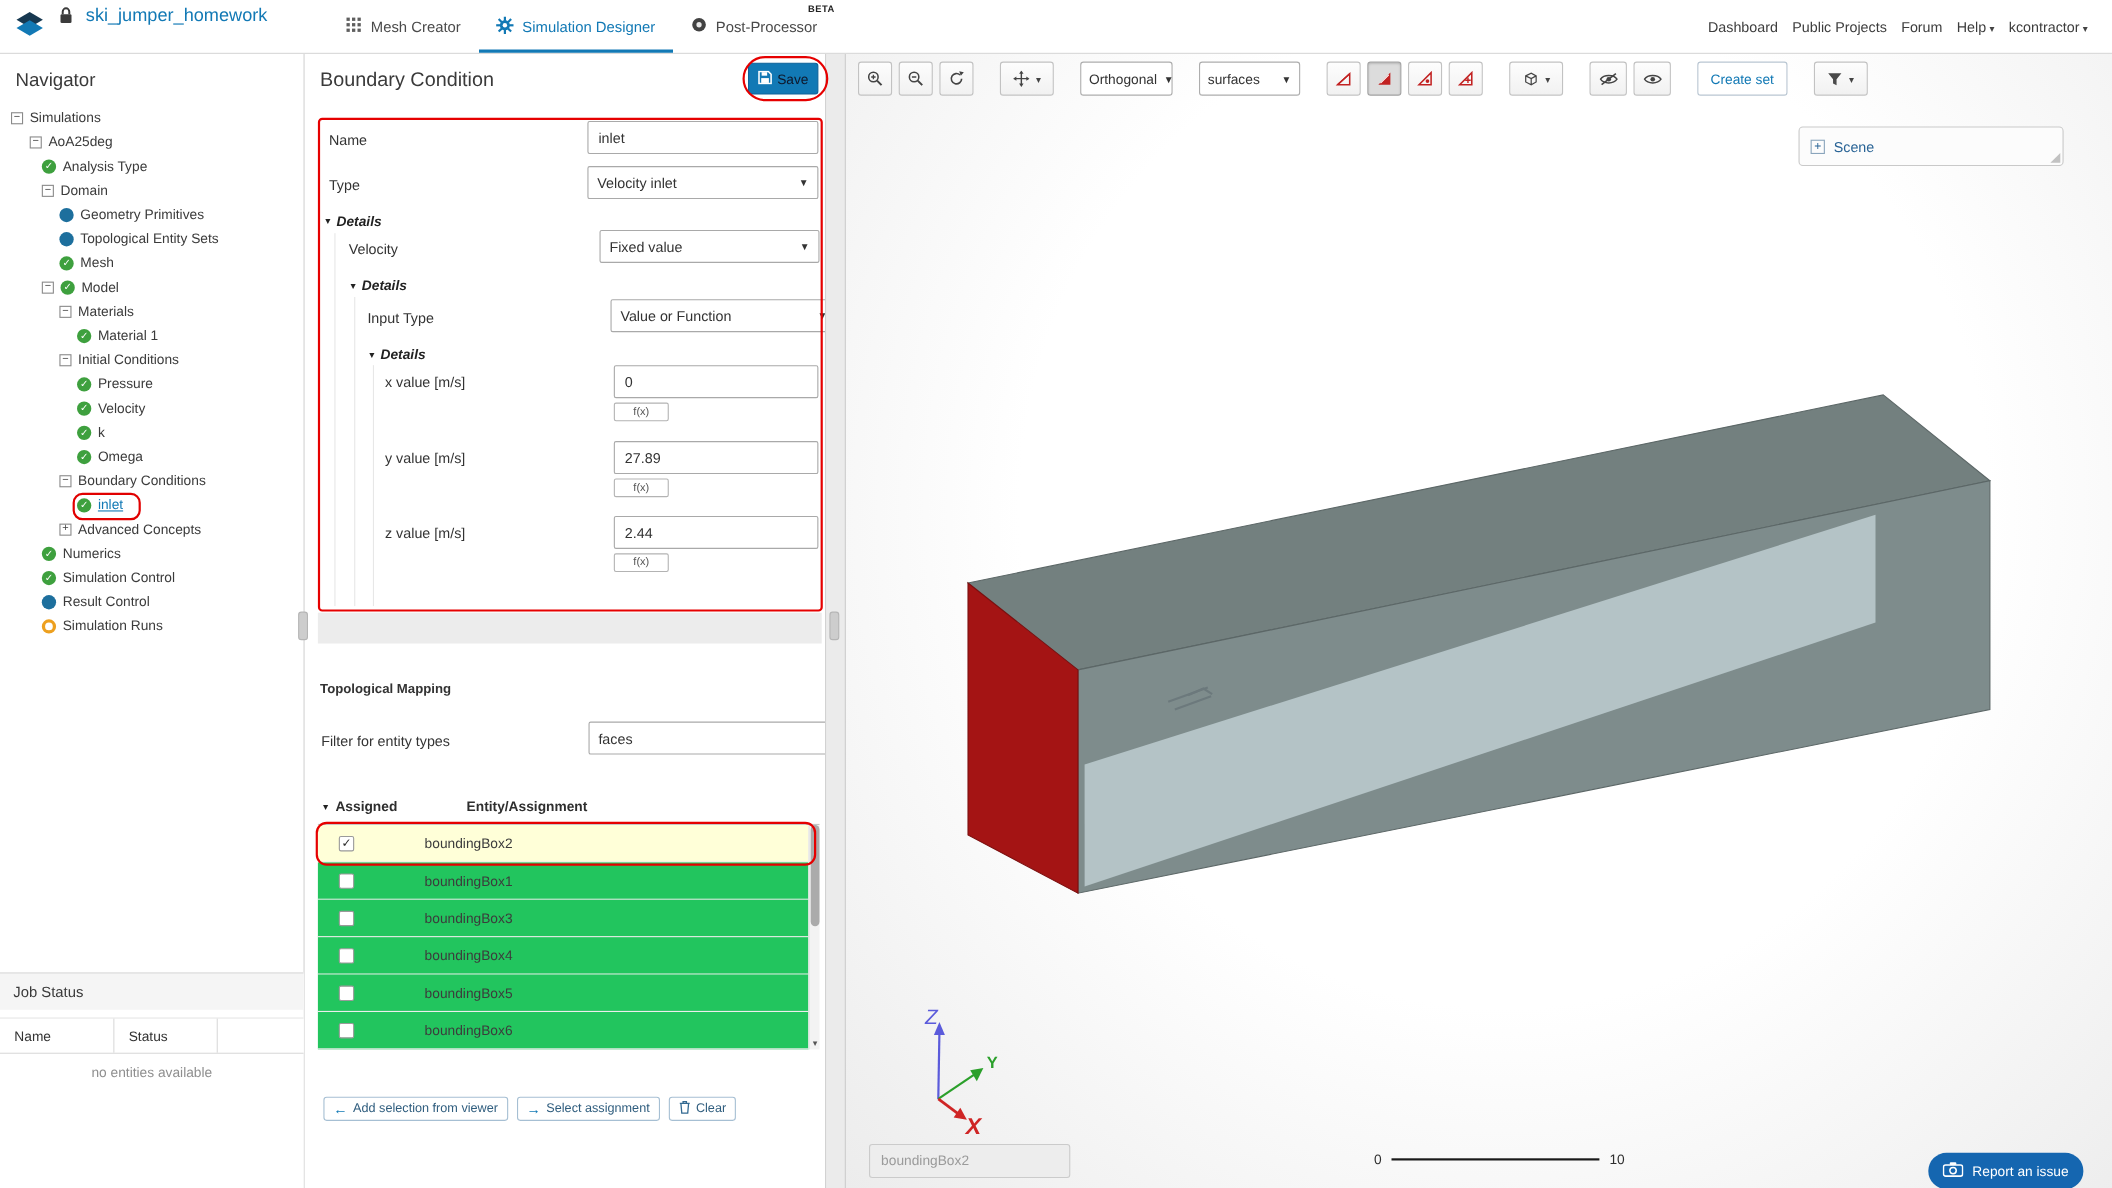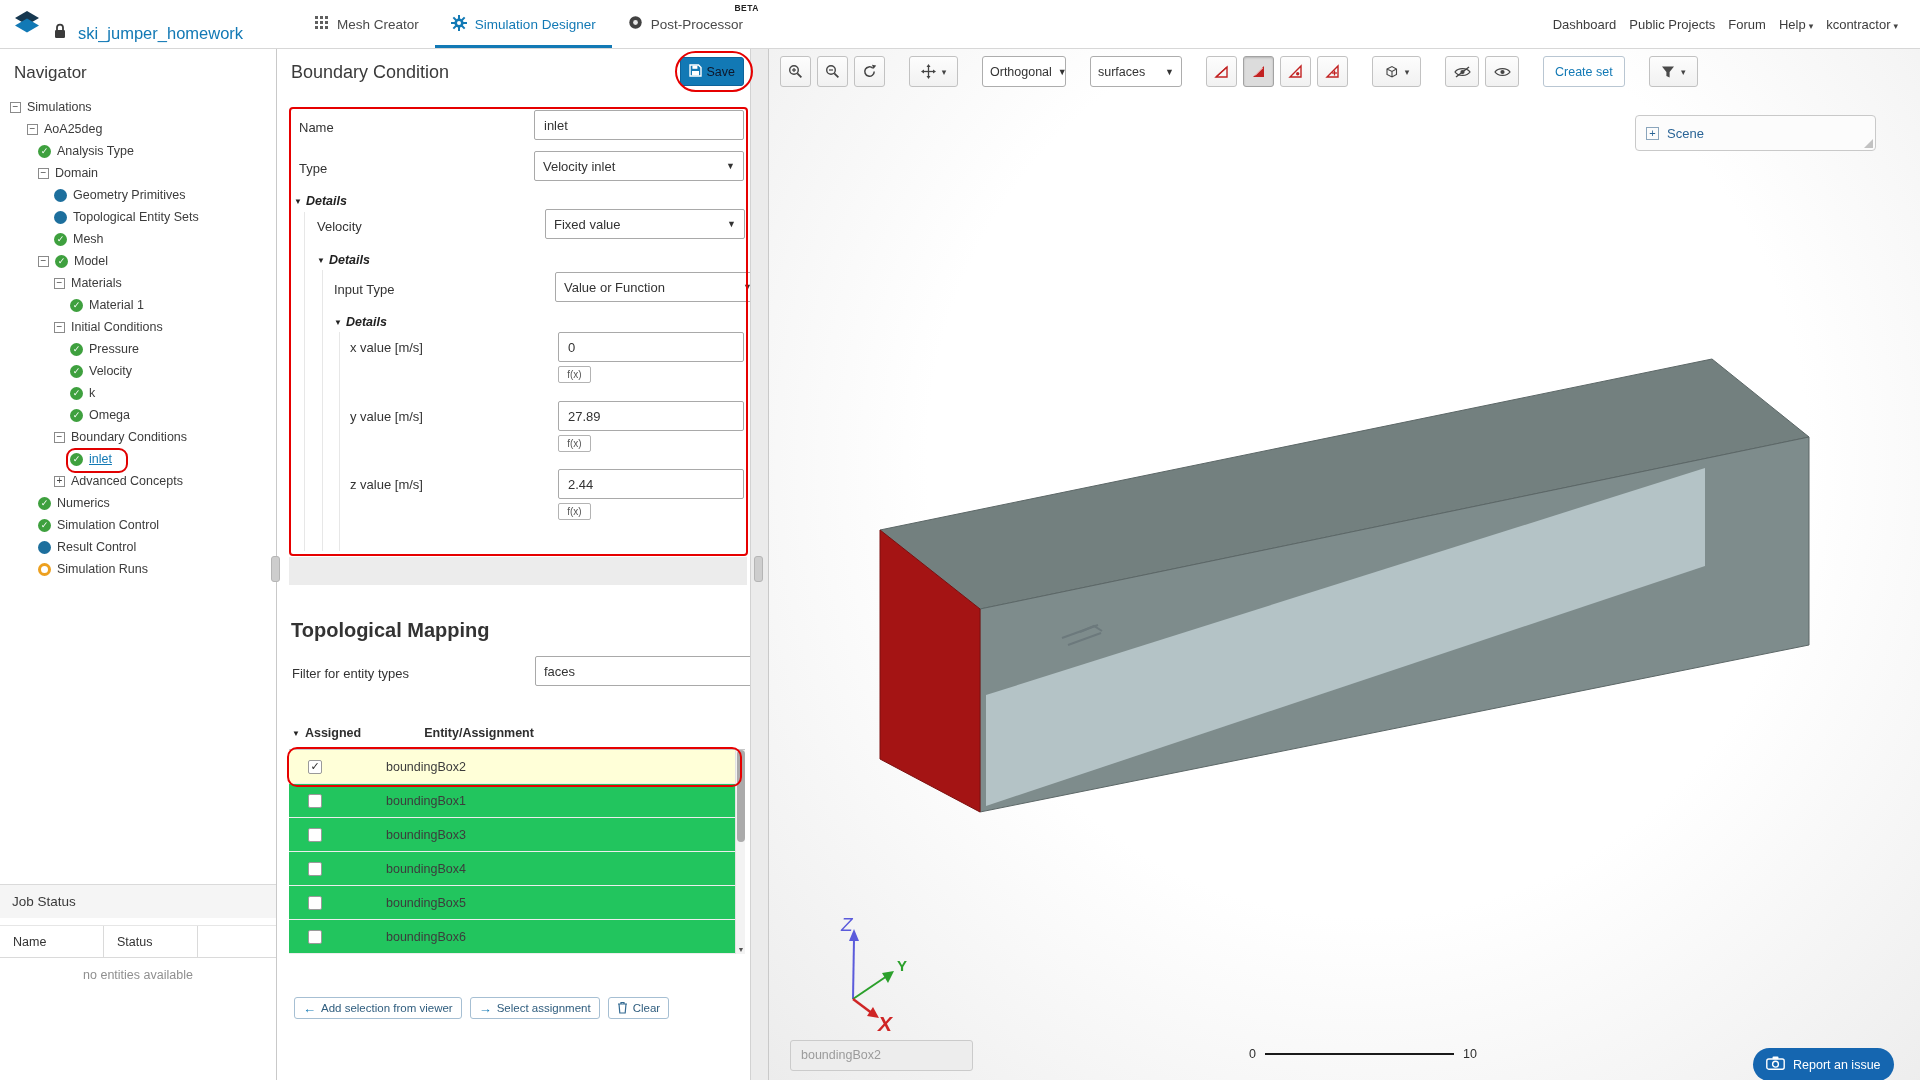--- a/index.html
+++ b/index.html
@@ -3,21 +3,21 @@
 <meta charset="utf-8">
 <style>
   *{box-sizing:border-box;margin:0;padding:0}
   html,body{width:1920px;height:1080px}
   body{position:relative;overflow:hidden;background:#fff;
        font-family:"Liberation Sans","DejaVu Sans",sans-serif;color:#333}
 
   
   .topbar{position:absolute;top:0;left:0;right:0;height:49px;background:#fff;
           border-bottom:1px solid #d7d7d7;display:flex;align-items:center;z-index:6}
-  .brand{display:flex;align-items:flex-end;gap:9px;padding-left:10px}
+  .brand{display:flex;align-items:flex-start;gap:9px;padding-left:10px}
   .proj-title{color:#1279b5;font-size:16.5px;font-weight:500;margin-left:2px}
   .tabs{display:flex;height:100%;margin-left:55px}
   .tab{display:flex;align-items:center;gap:8px;padding:0 16px;font-size:13.5px;color:#4a4a4a;
        position:relative;cursor:pointer;white-space:nowrap}
   .tab.active{color:#1279b5;box-shadow:inset 0 -3px 0 #1279b5}
   .beta{position:absolute;top:3px;right:0;font-size:8.5px;font-weight:bold;color:#222;letter-spacing:.5px}
   .toplinks{margin-left:auto;display:flex;align-items:flex-end;gap:13px;padding-right:22px;
             font-size:13px;color:#3d3d3d;white-space:nowrap}
   .toplink{cursor:pointer}
   .caret{font-size:9px;color:#444;margin-left:3px}
@@ -69,26 +69,26 @@
   .flabel{position:absolute;font-size:13px;color:#333;white-space:nowrap}
   .inp{position:absolute;height:30px;border:1px solid #a9a9a9;border-radius:2px;padding:0 9px;
        font-size:13px;color:#333;background:#fff;font-family:inherit}
   .dsel{position:absolute;height:30px;border:1px solid #a9a9a9;border-radius:2px;background:#fff;
         display:flex;align-items:center;justify-content:space-between;padding:0 8px;
         font-size:13px;color:#333;cursor:pointer}
   .scaret{font-size:9px;color:#333;margin-left:6px}
   .dheader{position:absolute;font-size:12.5px;font-style:italic;font-weight:bold;color:#222;
            display:flex;align-items:center;gap:4px;white-space:nowrap}
   .dtri{font-size:8px;font-style:normal;color:#222}
-  .fx{position:absolute;width:33px;height:17px;border:1px solid #b3b3b3;border-radius:2px;
+  .fx{position:absolute;width:50px;height:17px;border:1px solid #b3b3b3;border-radius:2px;
       background:#fff;font-size:10px;color:#555;display:flex;align-items:center;
       justify-content:center;cursor:pointer;font-family:inherit}
   .guide{position:absolute;width:1px;background:#e7e7e7}
   .graybar{position:absolute;left:12px;top:508px;width:458px;height:28px;background:#ececec}
-  .topo-title{position:absolute;left:14px;top:570px;font-size:20px;font-weight:bold;color:#333}
+  .topo-title{position:absolute;left:14px;top:570px;font-size:12px;font-weight:bold;color:#333}
 
   .thead{position:absolute;left:12px;top:668px;width:456px;height:33px;
          border-bottom:1px solid #c6c6c6;display:flex;align-items:center;
          font-size:12.5px;color:#2e2e2e;font-weight:bold}
   .hcaret{font-size:8px;margin:0 5px 0 3px;color:#222}
   .hdr2{margin-left:63px}
   .tbody{position:absolute;left:12px;top:701px;width:446px}
   .trow{display:flex;align-items:center;height:34px;border-bottom:1px solid #ededed;
         padding-left:19px;position:relative;background:#22c55e}
   .trow.hl{background:#ffffd8}

